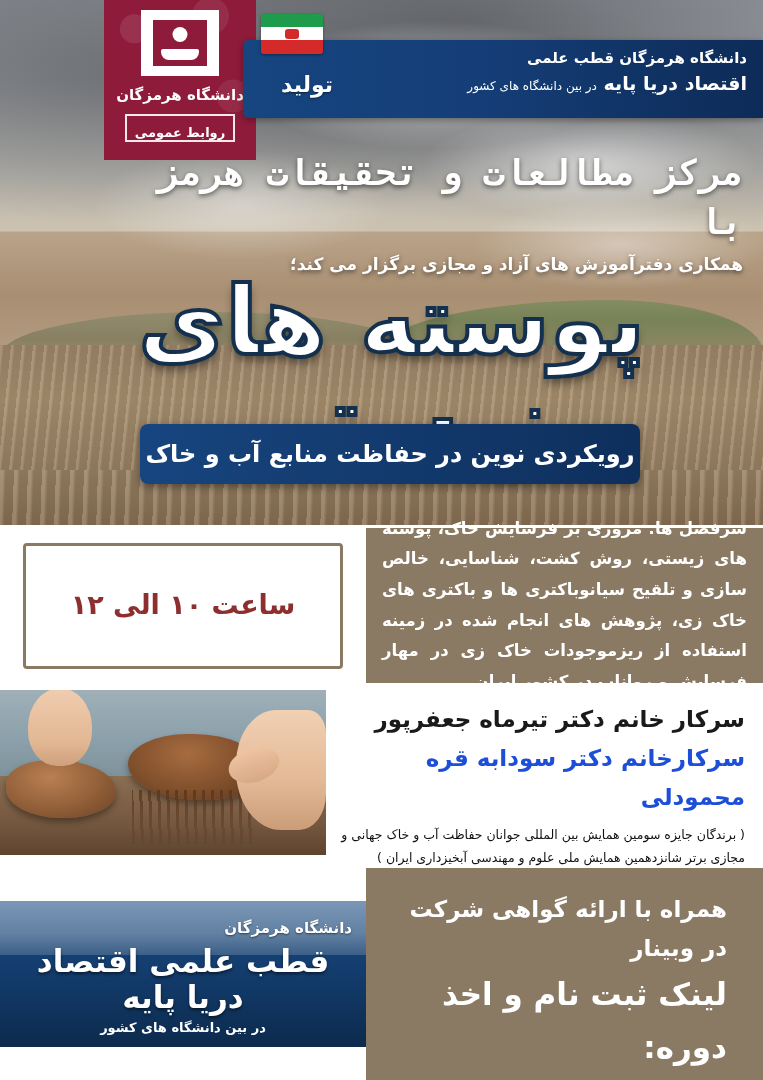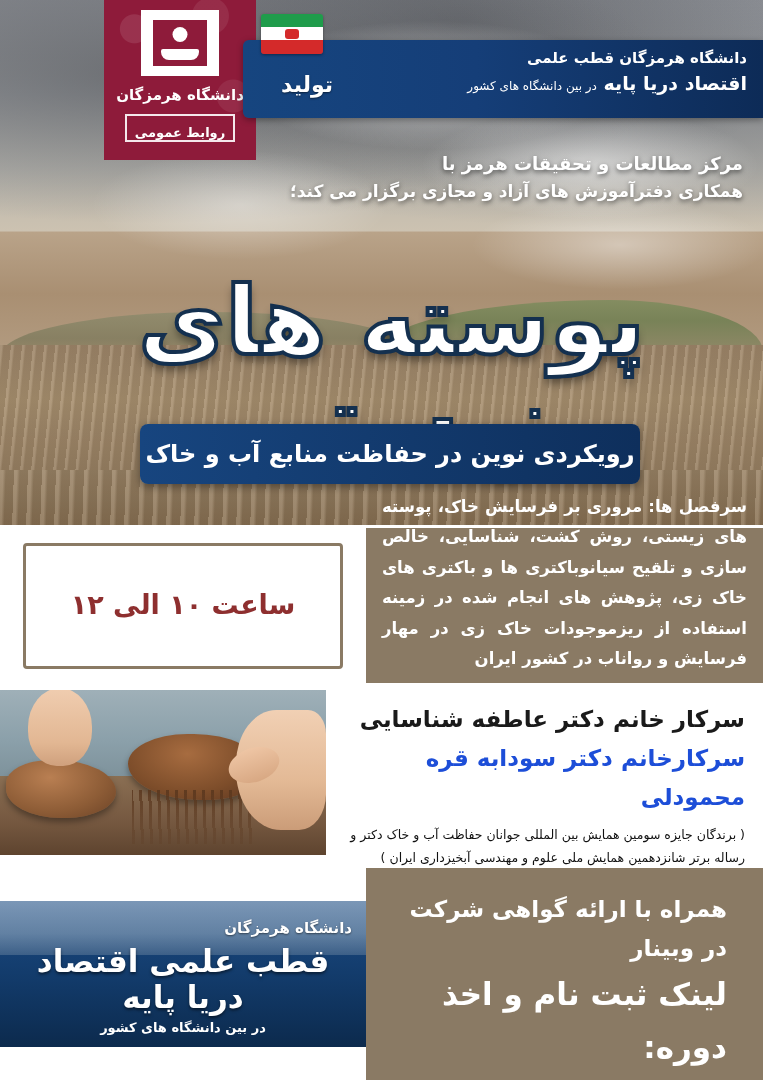--- a/index.html
+++ b/index.html
@@ -142,21 +142,21 @@
     display: flex; align-items: center; justify-content: center;
     text-shadow: 0 1px 2px rgba(0,0,0,.5);
   }
 
   
   .center-title {
     position: absolute; right: 20px; top: 152px; width: 600px;
     text-align: right; color: #ffffff;
     text-shadow: 0 2px 5px rgba(0,0,0,.55);
   }
-  .center-title .t1 { font-size: 18px; font-weight: bold; line-height: 1.35; }
+  .center-title .t1 { font-size: 36px; font-weight: bold; line-height: 1.35; font-family: Liberation Mono, monospace; }
   .center-title .t2 { font-size: 17px; font-weight: bold; line-height: 1.6; margin-top: 2px;}
 
   
   .bigtitle {
     position: absolute; left: 0; right: 0; top: 272px;
     text-align: center;
     font-size: 95px; font-weight: bold; letter-spacing: -2px;
     color: #ffffff;
     -webkit-text-stroke: 4px #14304f;
     text-shadow: 0 6px 10px rgba(0,0,0,.45);
@@ -171,21 +171,21 @@
     border-radius: 8px;
     display: flex; align-items: center; justify-content: center;
     box-shadow: 0 3px 8px rgba(0,0,0,.4);
   }
   .subbar span { color: #ffffff; font-size: 24px; font-weight: bold; }
 
   
   .topics {
     position: absolute; right: 0; top: 528px; width: 397px; height: 155px;
     background: #8a7a64;
-    display: flex; align-items: flex-end;
+    display: flex; align-items: center;
     padding: 8px 16px;
   }
   .topics p {
     color: #ffffff; font-size: 16.5px; line-height: 1.85;
     text-align: justify; text-align-last: right; width: 100%;
     font-weight: 600;
   }
   .datebox {
     position: absolute; left: 0px; top: 528px; width: 366px; height: 155px;
     background: #ffffff; display: flex; align-items: center; justify-content: center;
@@ -352,23 +352,23 @@
     <p>سرفصل ها: مروری بر فرسایش خاک، پوسته های زیستی، روش کشت، شناسایی، خالص سازی و تلقیح سیانوباکتری ها و باکتری های خاک زی، پژوهش های انجام شده در زمینه استفاده از ریزموجودات خاک زی در مهار فرسایش و رواناب در کشور ایران</p>
   </div>
 
   <div class="datebox">
     <div class="inner">
       <div class="d2">ساعت ۱۰ الی ۱۲</div>
     </div>
   </div>
 
   <div class="speakers">
-    <div class="s1">سرکار خانم دکتر عاطفه شناسایی</div>
+    <div class="s1">سرکار خانم دکتر تیرماه جعفرپور</div>
     <div class="s2">سرکارخانم دکتر سودابه قره محمودلی</div>
-    <div class="s3">( برندگان جایزه سومین همایش بین المللی جوانان حفاظت آب و خاک دکتر و رساله برتر شانزدهمین همایش ملی علوم و مهندسی آبخیزداری ایران )</div>
+    <div class="s3">( برندگان جایزه سومین همایش بین المللی جوانان حفاظت آب و خاک جهانی و مجازی برتر شانزدهمین همایش ملی علوم و مهندسی آبخیزداری ایران )</div>
   </div>
 
   <div class="photo">
     <div class="water"></div>
     <div class="bank"></div>
     <div class="clod-l"></div>
     <div class="clod-r"></div>
     <div class="roots"></div>
     <div class="hand-l"></div>
     <div class="hand-r"></div>

